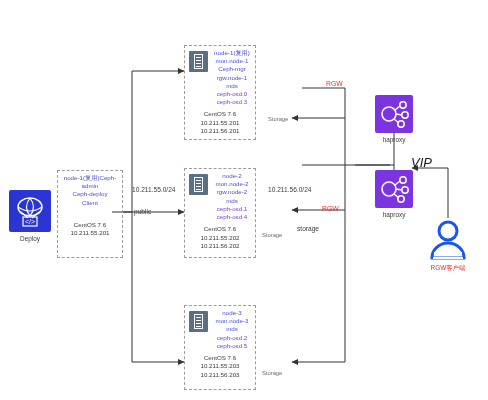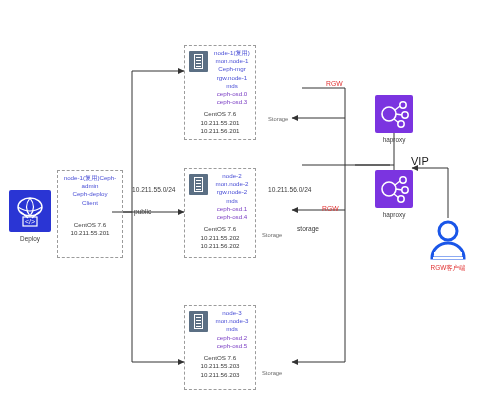--- a/index.html
+++ b/index.html
@@ -154,21 +154,22 @@
   .lbl.small {
     font-size: 5.8px;
     color: #6a6a6a;
   }
   .lbl.red {
     color: #e03030;
     font-size: 6.8px;
   }
   .lbl.vip {
     color: #1a1a1a;
-    font-size: 11px;
+    font-size: 13px;
+    font-style: italic;
   }
 </style>
 </head>
 <body>
 
 <div id="canvas">
 
   <svg id="wires" viewBox="0 0 488 400" width="488" height="400">
     <defs>
       <marker id="ah" markerWidth="7" markerHeight="7" refX="6" refY="3.0" orient="auto" markerUnits="userSpaceOnUse">

